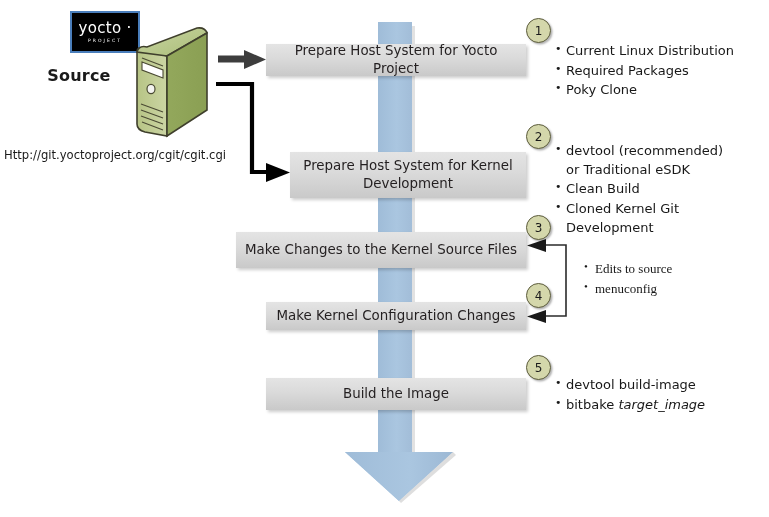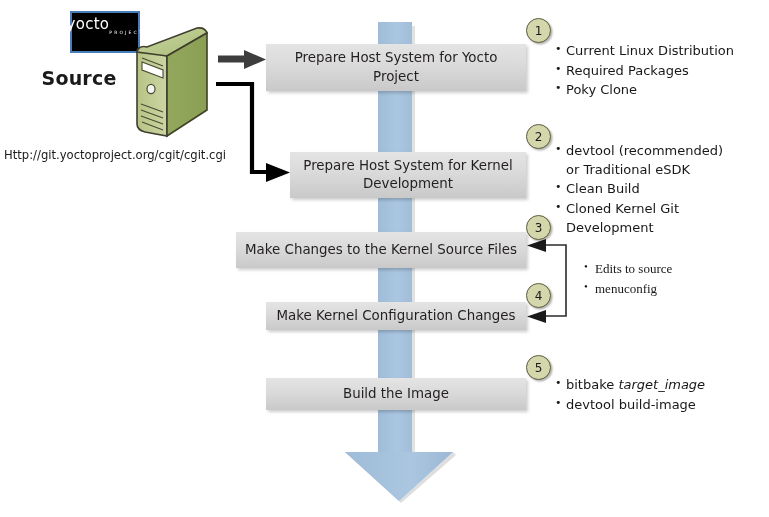--- a/index.html
+++ b/index.html
@@ -5,43 +5,43 @@
   html,body{margin:0;padding:0;background:#ffffff;}
   body{width:769px;height:517px;position:relative;overflow:hidden;
        font-family:"DejaVu Sans","Liberation Sans",sans-serif;color:#1a1a1a;}
 
   
   #flow-arrow{position:absolute;left:0;top:0;width:769px;height:517px;}
 
   
   .logo-box{position:absolute;left:70px;top:11px;width:70px;height:42px;
             background:#000;border:2px solid #4a7ebb;box-sizing:border-box;
-            display:flex;flex-direction:row;align-items:center;justify-content:center;}
+            display:flex;flex-direction:column;align-items:center;justify-content:center;}
   .logo-main{color:#fff;font-size:15px;letter-spacing:.3px;line-height:1;
              font-family:"DejaVu Sans","Liberation Sans",sans-serif;}
   .logo-sub{color:#ffffff;font-size:4.5px;letter-spacing:2.1px;margin-top:3px;
             line-height:1;}
 
   
   .src-label{position:absolute;left:18px;top:64px;width:122px;text-align:center;
-             font-weight:bold;font-size:19px;line-height:1.55;letter-spacing:.2px;}
+             font-weight:bold;font-size:16px;line-height:1.55;letter-spacing:.2px;}
   .src-url{position:absolute;left:4px;top:148px;width:230px;font-size:11.6px;
            letter-spacing:0;white-space:nowrap;}
 
   
   .server{position:absolute;left:133px;top:26px;width:86px;height:112px;}
 
   
   .pbox{position:absolute;box-sizing:border-box;
         background:linear-gradient(180deg,#e4e4e4 0%,#dadada 45%,#c9c9c9 100%);
         box-shadow:2px 2px 3px rgba(0,0,0,.20);
         display:flex;align-items:center;justify-content:center;text-align:center;
         font-size:13.4px;color:#231f20;line-height:1.35;padding:0 8px;}
 
-  #box-1{left:266px;top:44px;width:260px;height:47px;}
+  #box-1{left:266px;top:44px;width:260px;height:32px;}
   #box-2{left:290px;top:152px;width:236px;height:46px;}
   #box-3{left:236px;top:232px;width:290px;height:36px;}
   #box-4{left:266px;top:302px;width:260px;height:28px;}
   #box-5{left:266px;top:378px;width:260px;height:32px;}
 
   
   .circle{position:absolute;width:25px;height:25px;border-radius:50%;
           background:#d4d7ab;border:1.3px solid #5d5d3d;box-sizing:border-box;
           box-shadow:1.5px 1.5px 2px rgba(0,0,0,.30);
           display:flex;align-items:center;justify-content:center;
@@ -209,15 +209,15 @@
   <li>Clean Build</li>
   <li>Cloned Kernel Git Development</li>
 </ul>
 
 <ul class="blist" id="list-3">
   <li>Edits to source</li>
   <li>menuconfig</li>
 </ul>
 
 <ul class="blist" id="list-5">
+  <li><span>devtool build-image</span></li>
   <li><span>bitbake </span><span class="ital">target_image</span></li>
-  <li><span>devtool build-image</span></li>
 </ul>
 
 </body></html>

